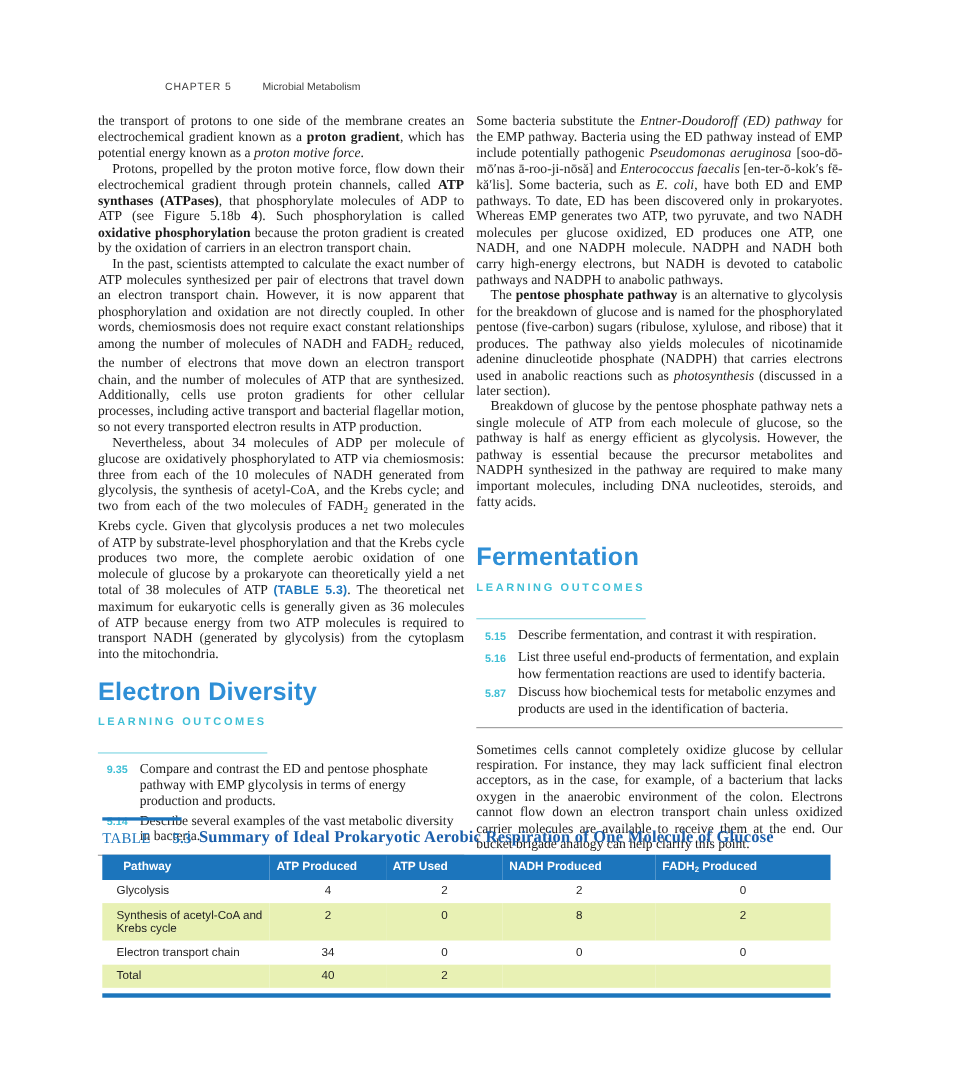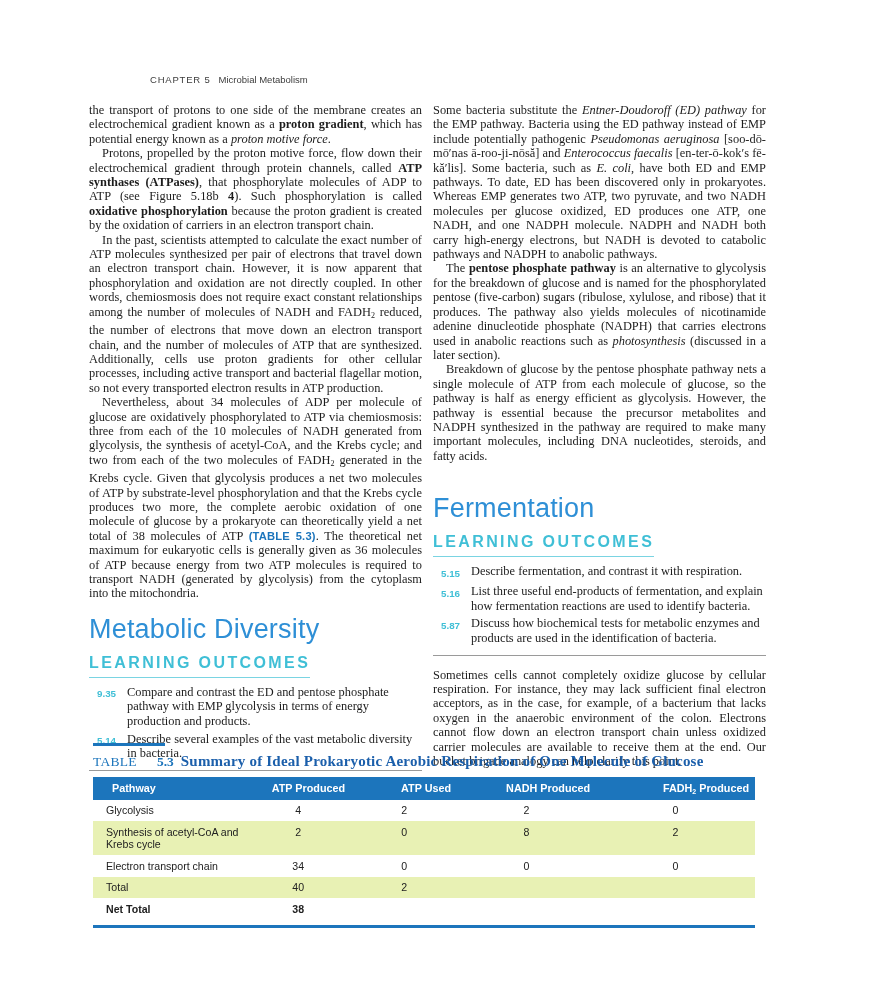--- a/index.html
+++ b/index.html
@@ -6,21 +6,21 @@
   body {
     width:880px; height:983px; position:relative; background:#ffffff;
     font-family:"Liberation Serif", serif; color:var(--text, #1c1c1c);
     overflow:hidden;
   }
 
   
   .running-head {
     position:absolute; left:150px; top:74px;
     font-family:"Liberation Sans", sans-serif; font-size:9.5px; color:#3c3c3c;
-    display:flex; gap:8px; align-items:flex-end;
+    display:flex; gap:28px; align-items:flex-end;
   }
   .running-head .chap { letter-spacing:0.8px; }
 
   
   .columns {
     position:absolute; left:89px; top:103px; width:677px;
     display:flex; gap:11px;
   }
   .col { width:333px; }
 
@@ -31,32 +31,32 @@
 
   .s-b  { font-weight:bold; }
   .s-i  { font-style:italic; }
   .s-sub { font-size:0.65em; vertical-align:-0.25em; }
   .s-link {
     font-weight:bold; color:var(--table-blue, #1c75bc);
     font-family:"Liberation Sans", sans-serif; font-size:0.9em; letter-spacing:0.2px;
   }
 
   .section-heading {
-    font-family:"Liberation Sans", sans-serif; font-weight:400;
-    font-size:27px; color:var(--heading-blue, #2e8fd6);
+    font-family:"Liberation Sans", sans-serif; font-weight:700;
+    font-size:23px; color:var(--heading-blue, #2e8fd6);
     margin:0 0 9px 0; letter-spacing:0.2px;
   }
   .mt-md { margin-top:13px; }
   .mt-lg { margin-top:30px; }
 
   .lo-label {
     font-family:"Liberation Sans", sans-serif; font-weight:bold;
-    font-size:16px; letter-spacing:2.4px; color:var(--teal, #3fbfd6);
+    font-size:10px; letter-spacing:2.4px; color:var(--teal, #3fbfd6);
     border-bottom:1.5px solid var(--teal-line, #7ad4e2);
-    padding-bottom:5px; width:fit-content; margin-bottom:7px;
+    padding-bottom:22px; width:fit-content; margin-bottom:7px;
   }
 
   .outcomes { margin-left:8px; }
   .outcome {
     display:grid; grid-template-columns:30px 1fr;
     font-size:12.4px; line-height:14.6px; margin-bottom:3px;
   }
   .outcome .num {
     font-family:"Liberation Sans", sans-serif; font-weight:bold;
     font-size:9.8px; color:var(--teal, #3fbfd6); padding-top:2.5px;
@@ -83,21 +83,21 @@
     font-size:15px; font-weight:bold; color:var(--table-title-blue, #1b5fab);
     margin-left:7px; letter-spacing:0.2px;
   }
 
   table.data {
     width:100%; border-collapse:collapse;
     font-family:"Liberation Sans", sans-serif;
   }
   table.data th {
     background:var(--table-blue, #1c75bc); color:#ffffff;
-    font-size:10.8px; font-weight:bold; padding:5px 6px; text-align:right;
+    font-size:10.8px; font-weight:bold; padding:5px 6px; text-align:left;
   }
   table.data th:first-child { text-align:left; padding-left:19px; }
   table.data th:nth-child(1){ width:23%; }
   table.data th:nth-child(2){ width:16%; }
   table.data th:nth-child(3){ width:16%; }
   table.data th:nth-child(4){ width:21%; }
   table.data th:nth-child(5){ width:24%; }
   table.data td {
     font-size:10.6px; color:#222222; padding:4.5px 6px;
     text-align:center; vertical-align:top; line-height:12.5px;
@@ -122,21 +122,21 @@
   <div class="columns">
 
     <div class="col">
       <div>
           <p class="para"><span>the transport of protons to one side of the membrane creates an electrochemical gradient known as a </span><span class="s-b">proton gradient</span><span>, which has potential energy known as a </span><span class="s-i">proton motive force</span><span>.</span></p>
           <p class="para indent"><span>Protons, propelled by the proton motive force, flow down their electrochemical gradient through protein channels, called </span><span class="s-b">ATP synthases (ATPases)</span><span>, that phosphorylate molecules of ADP to ATP (see Figure 5.18b </span><span class="s-b">4</span><span>). Such phosphorylation is called </span><span class="s-b">oxidative phosphorylation</span><span> because the proton gradient is created by the oxidation of carriers in an electron transport chain.</span></p>
           <p class="para indent"><span>In the past, scientists attempted to calculate the exact number of ATP molecules synthesized per pair of electrons that travel down an electron transport chain. However, it is now apparent that phosphorylation and oxidation are not directly coupled. In other words, chemiosmosis does not require exact constant relationships among the number of molecules of NADH and FADH</span><span class="s-sub">2</span><span> reduced, the number of electrons that move down an electron transport chain, and the number of molecules of ATP that are synthesized. Additionally, cells use proton gradients for other cellular processes, including active transport and bacterial flagellar motion, so not every transported electron results in ATP production.</span></p>
           <p class="para indent"><span>Nevertheless, about 34 molecules of ADP per molecule of glucose are oxidatively phosphorylated to ATP via chemiosmosis: three from each of the 10 molecules of NADH generated from glycolysis, the synthesis of acetyl-CoA, and the Krebs cycle; and two from each of the two molecules of FADH</span><span class="s-sub">2</span><span> generated in the Krebs cycle. Given that glycolysis produces a net two molecules of ATP by substrate-level phosphorylation and that the Krebs cycle produces two more, the complete aerobic oxidation of one molecule of glucose by a prokaryote can theoretically yield a net total of 38 molecules of ATP </span><span class="s-link">(TABLE 5.3)</span><span>. The theoretical net maximum for eukaryotic cells is generally given as 36 molecules of ATP because energy from two ATP molecules is required to transport NADH (generated by glycolysis) from the cytoplasm into the mitochondria.</span></p>
         </div>
 
-      <h2 class="section-heading mt-md">Metabolic Diversity</h2>
+      <h2 class="section-heading mt-md">Electron Diversity</h2>
 
       <div class="lo-label">LEARNING OUTCOMES</div>
 
       <div class="outcomes">
           <div class="outcome">
             <span class="num">9.35</span>
             <span>Compare and contrast the ED and pentose phosphate pathway with EMP glycolysis in terms of energy production and products.</span>
           </div>
           <div class="outcome">
             <span class="num">5.14</span>
@@ -223,26 +223,19 @@
             <td>0</td>
             <td>0</td>
           </tr>
           <tr class="shaded ">
             <td>Total</td>
             <td>40</td>
             <td>2</td>
             <td></td>
             <td></td>
           </tr>
-          <tr class="boldrow">
-            <td>Net Total</td>
-            <td>38</td>
-            <td></td>
-            <td></td>
-            <td></td>
-          </tr>
         </tbody>
     </table>
 
     <div class="table-bottomline"></div>
   </div>
 
 </div>
 
 </body></html>

